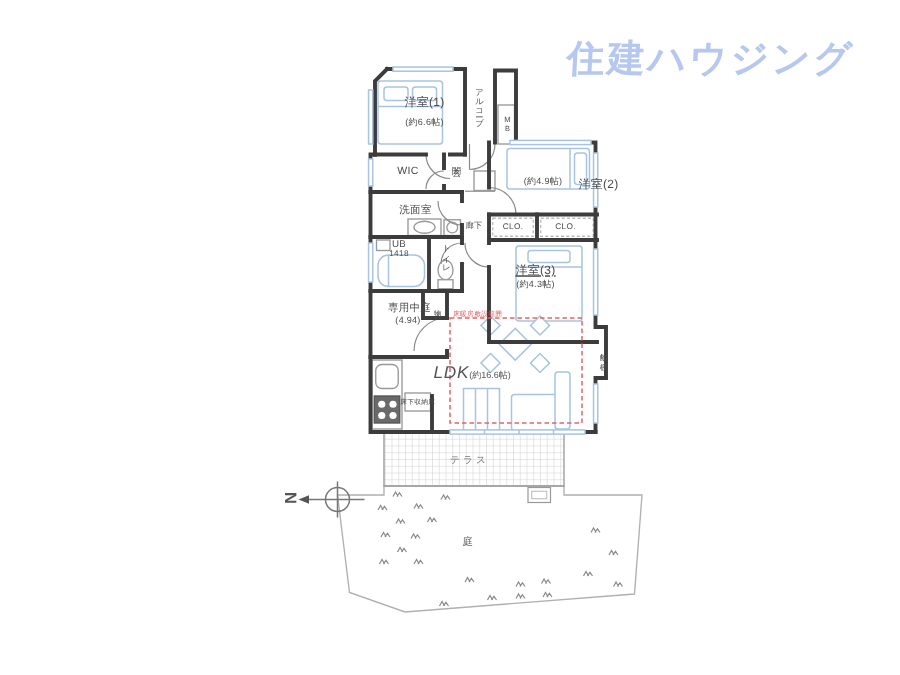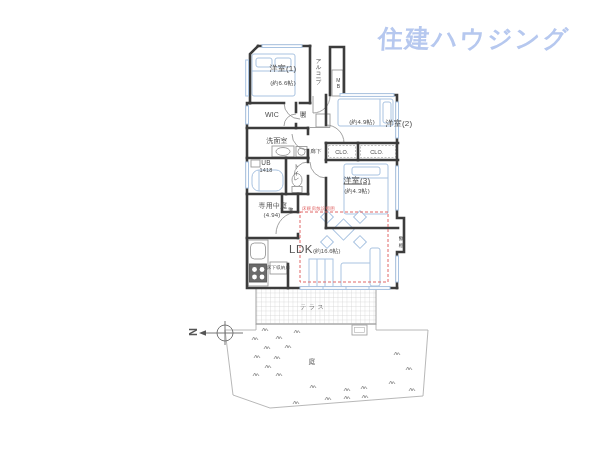--- a/index.html
+++ b/index.html
@@ -15,21 +15,21 @@
   .v{writing-mode:vertical-rl;text-orientation:upright;letter-spacing:0;}
   .logo{
     position:absolute;left:378px;top:22px;font-size:25px;font-weight:bold;
     color:#b6c8ef;letter-spacing:2px;transform:skewX(-3deg);
   }
   .north{
     position:absolute;font-size:11px;font-weight:bold;color:#555;
     transform:translate(-50%,-50%) rotate(90deg);
   }
   .ldk-lab{position:absolute;transform:translateY(-50%);white-space:nowrap;}
-  .ldk-lab .big{font-size:11.5px;color:#555;letter-spacing:0.5px;}
+  .ldk-lab .big{font-size:11.5px;color:#555;letter-spacing:0.5px;font-style:italic;}
   .ldk-lab .small{font-size:6px;color:#555;}
   .red{color:#e06666;}
 </style>
 </head>
 <body>
 
 <div id="stage">
 
   <svg id="plan-svg" width="600" height="450" viewBox="0 0 600 450">
     <defs>

